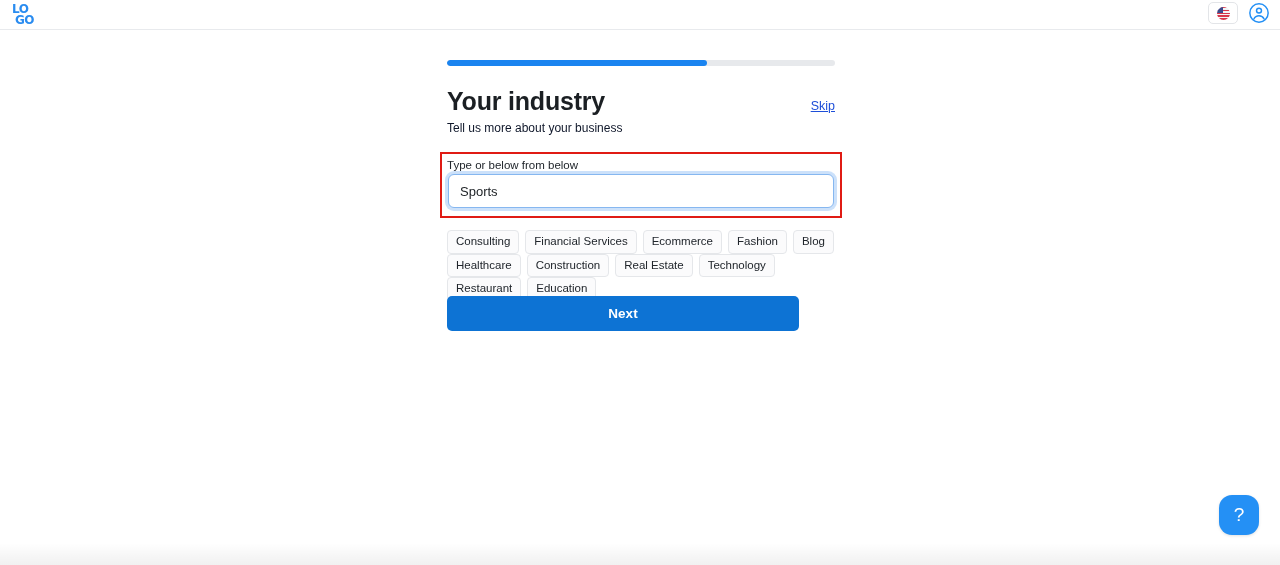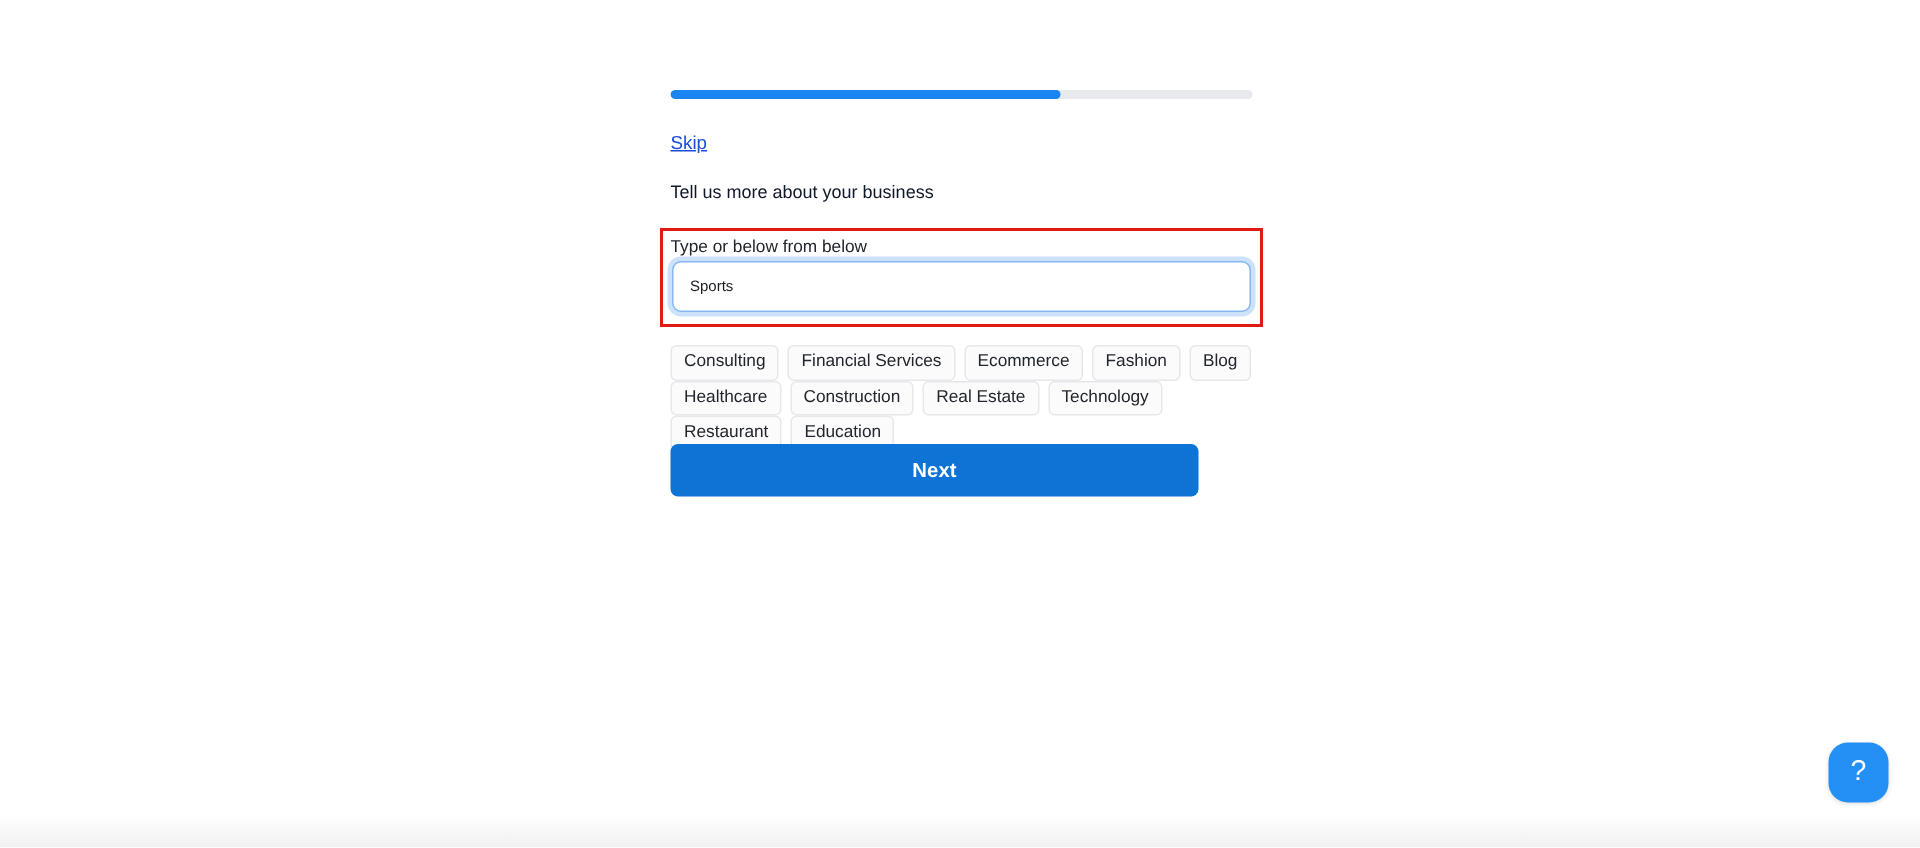--- a/index.html
+++ b/index.html
@@ -193,21 +193,21 @@
     left: 1px;
     top: 174px;
     width: 386px;
     height: 34px;
     box-sizing: border-box;
     border: 1px solid #86b7f0;
     border-radius: 6px;
     background: #ffffff;
     box-shadow: 0 0 0 3px rgba(110, 168, 240, 0.35);
     font-family: "Liberation Sans", sans-serif;
-    font-size: 10px;
+    font-size: 13px;
     color: #1b1f23;
     padding: 0 11px;
     outline: none;
     caret-color: #1b1f23;
   }
 
   
   .chips {
     position: absolute;
     left: 0;
@@ -278,28 +278,49 @@
     height: 22px;
     background: linear-gradient(to bottom, rgba(0,0,0,0) 0%, rgba(0,0,0,0.035) 60%, rgba(0,0,0,0.055) 100%);
     pointer-events: none;
   }
 </style>
 </head>
 <body>
 
 <div class="page">
 
+  <div class="header">
+    <div class="logo">
+      <span class="logo-row top">LO</span>
+      <span class="logo-row bottom">GO</span>
+    </div>
+
+    <div class="header-right">
+      <div class="lang-box">
+        <span class="flag-circle">
+          <span class="stripes"></span>
+          <span class="canton"></span>
+        </span>
+      </div>
+      <svg class="account-icon" viewBox="0 0 24 24">
+        <circle cx="12" cy="12" r="10" fill="none" stroke="#2490f5" stroke-width="1.6"></circle>
+        <circle cx="12" cy="9.4" r="2.7" fill="none" stroke="#2490f5" stroke-width="1.6"></circle>
+        <path d="M6.4 18.6c1.1-2.3 3.2-3.6 5.6-3.6s4.5 1.3 5.6 3.6" fill="none" stroke="#2490f5" stroke-width="1.6" stroke-linecap="round"></path>
+      </svg>
+    </div>
+  </div>
 
   <div class="content">
 
     <div class="progress-track">
       <div class="progress-fill" id="progress-fill" style="width: 67%;"></div>
     </div>
 
     <div class="title-row">
+      <h1 class="page-title">Your industry</h1>
       <a class="skip-link">Skip</a>
     </div>
 
     <div class="subtitle">Tell us more about your business</div>
 
     <div class="field-highlight"></div>
 
     <label class="field-label">Type or below from below</label>
 
     <input class="industry-input" type="text" value="Sports" style="">

